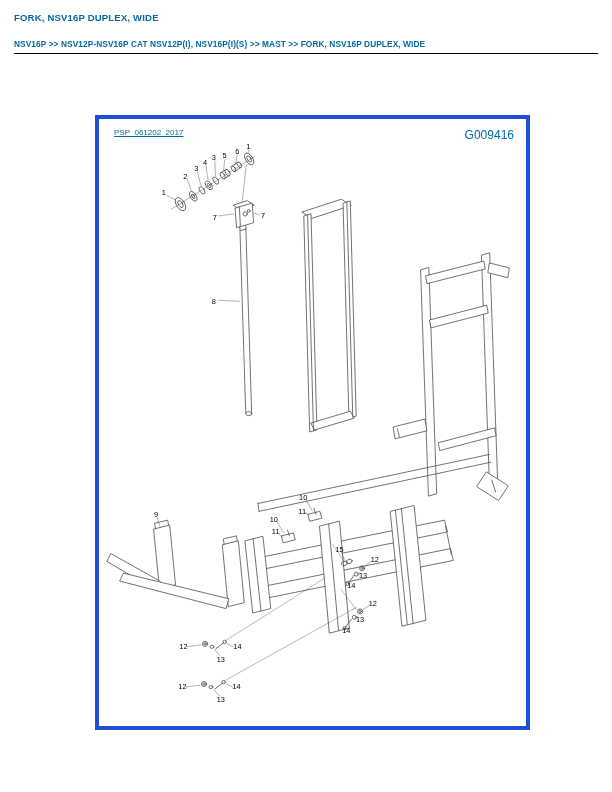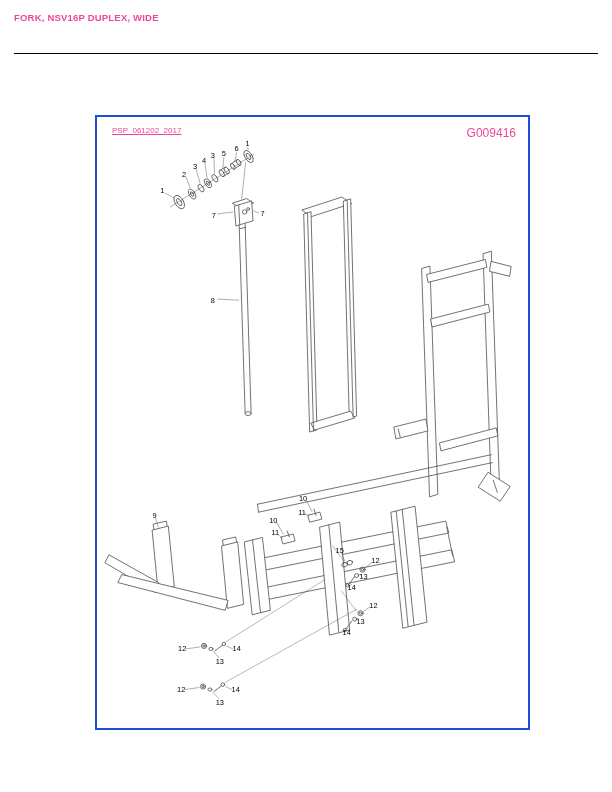--- a/index.html
+++ b/index.html
@@ -1,40 +1,40 @@
 <!DOCTYPE html>
 <html><head>
 <meta charset="utf-8">
 <style>
   html,body{margin:0;padding:0;background:#e8e8e8;}
   .page{
     position:relative;
     width:612px;height:792px;
     background:#fff;
     font-family:"Liberation Sans", sans-serif;
-    color:#ec4899;
+    color:#0369a1;
     overflow:hidden;
     margin:0 auto;
   }
   .doc-title{
     position:absolute;left:14px;top:12px;
     font-size:9.5px;font-weight:bold;letter-spacing:.2px;
   }
   .breadcrumb{
     position:absolute;left:14px;top:39px;
     font-size:8.3px;font-weight:bold;letter-spacing:.1px;
     width:584px;
   }
   .rule{
     position:absolute;left:14px;top:53px;width:584px;height:0;
     border-top:1px solid #000;
   }
   .diagram-box{
     position:absolute;left:95px;top:115px;width:435px;height:615px;
-    border:2px solid #1d4ed8;
+    border:4px solid #1d4ed8;
     background:#fff;
     box-sizing:border-box;
   }
   .drawing-code{
     position:absolute;left:15px;top:9px;
     font-size:8px;text-decoration:underline;
   }
   .figure-code{
     position:absolute;right:12px;top:9px;
     font-size:12px;
@@ -43,20 +43,21 @@
     position:absolute;left:0;top:0;width:100%;height:100%;
   }
   svg text{font-family:"Liberation Sans", sans-serif;}
 </style>
 </head>
 <body>
 
 <div class="page">
 
   <div class="doc-title">FORK, NSV16P DUPLEX, WIDE</div>
+  <div class="breadcrumb">NSV16P &gt;&gt; NSV12P-NSV16P CAT NSV12P(I), NSV16P(I)(S) &gt;&gt; MAST &gt;&gt; FORK, NSV16P DUPLEX, WIDE</div>
   <div class="rule"></div>
 
   <div class="diagram-box">
     <span class="drawing-code">PSP_061202_2017</span>
     <span class="figure-code">G009416</span>
 
     <svg class="diagram-svg" viewBox="0 0 435 615" xmlns="http://www.w3.org/2000/svg">
       <g stroke="#4d4d4d" stroke-width="0.8" fill="none" stroke-linejoin="round" stroke-linecap="round">
 
         <line x1="74" y1="90" x2="158" y2="37" stroke-width="0.45"></line>

